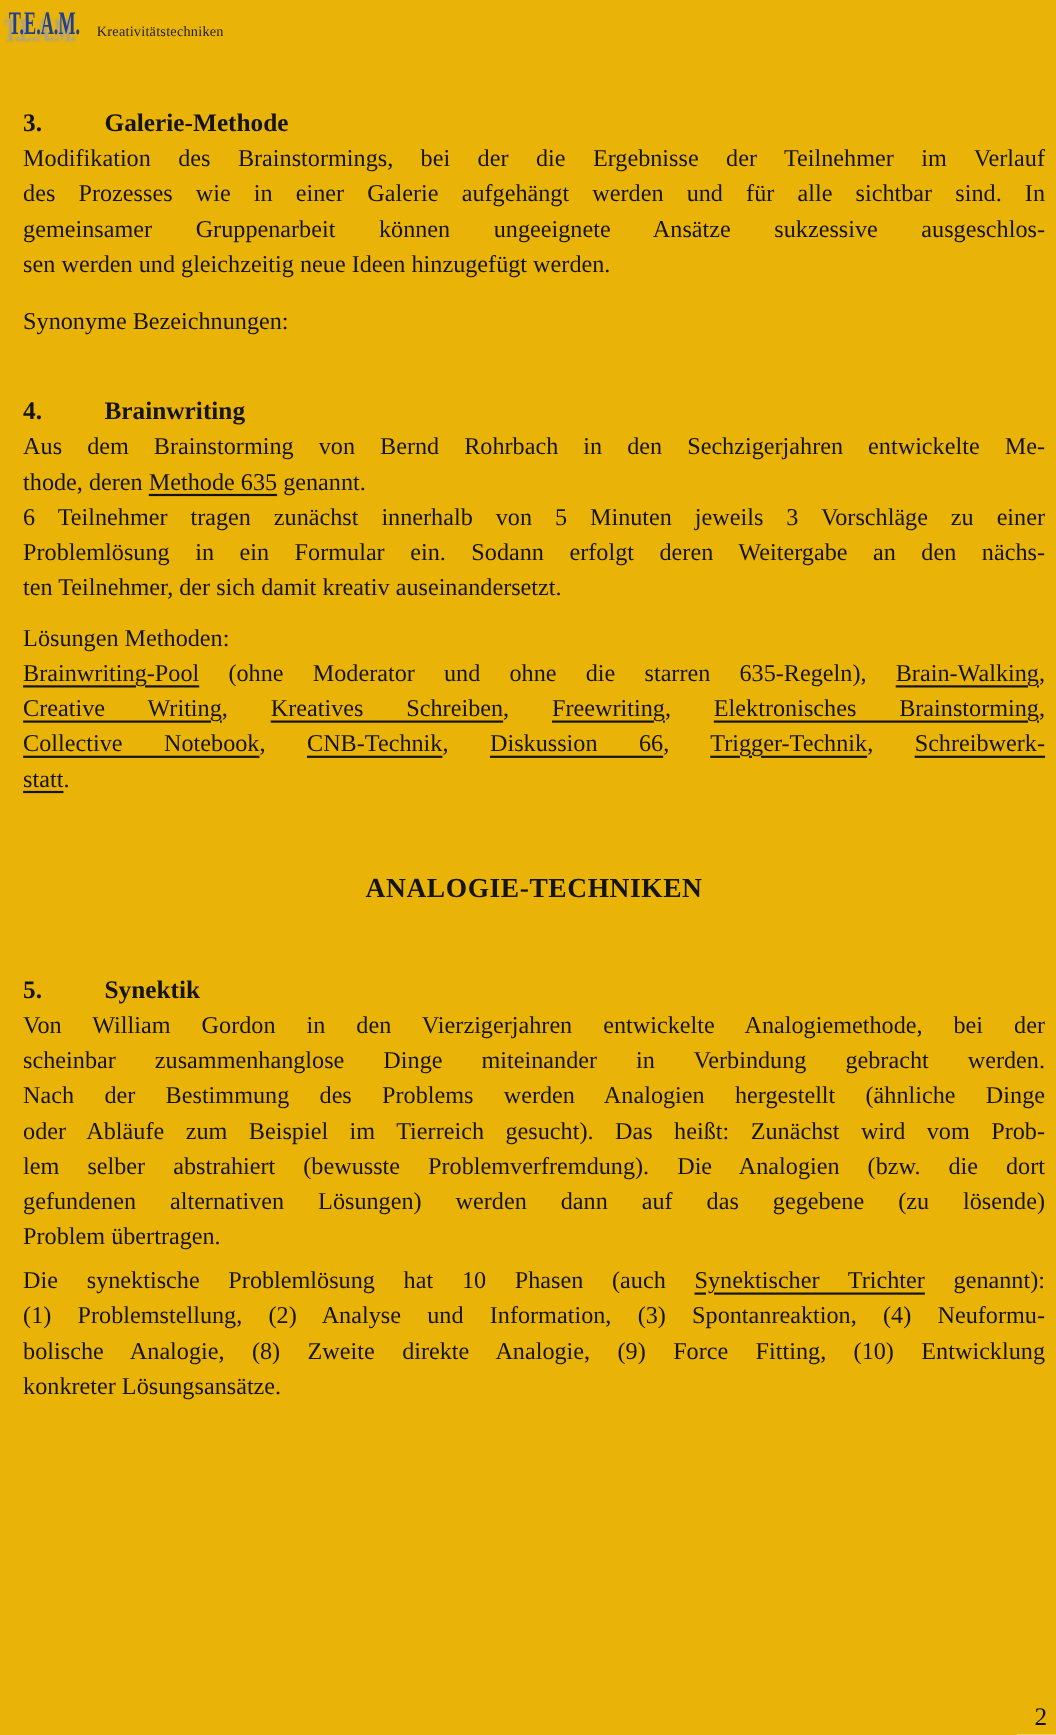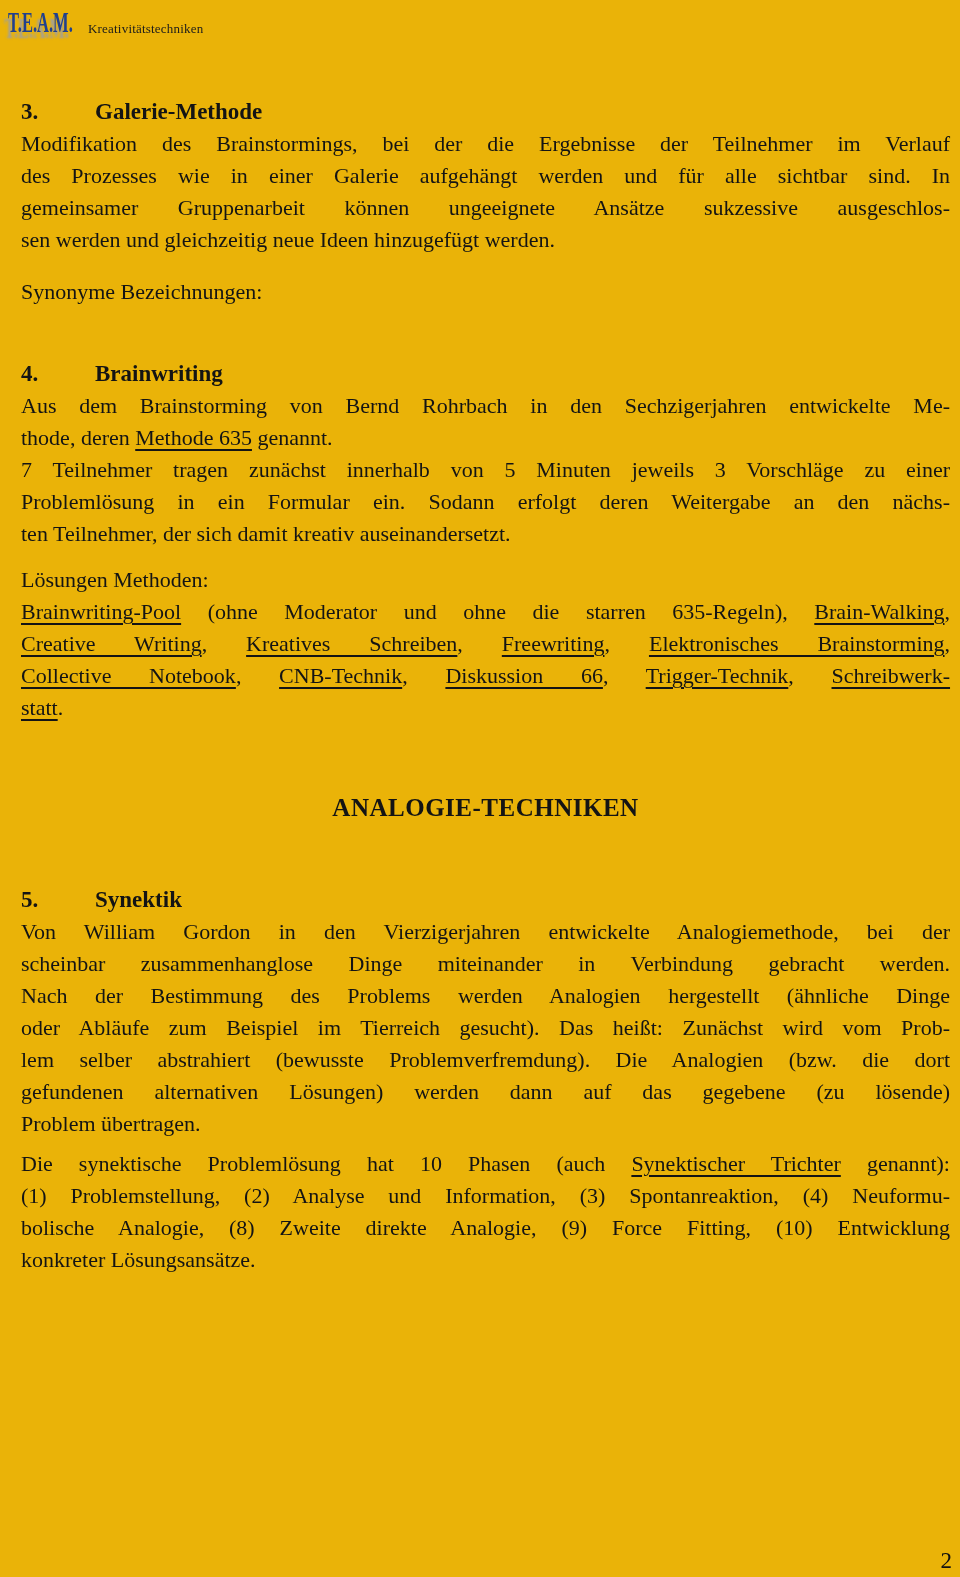--- a/index.html
+++ b/index.html
@@ -95,21 +95,21 @@
       <div class="line just"><span>Modifikation des Brainstormings, bei der die Ergebnisse der Teilnehmer im Verlauf</span></div>
       <div class="line just"><span>des Prozesses wie in einer Galerie aufgehängt werden und für alle sichtbar sind. In</span></div>
       <div class="line just"><span>gemeinsamer Gruppenarbeit können ungeeignete Ansätze sukzessive ausgeschlos-</span></div>
       <div class="line"><span>sen werden und gleichzeitig neue Ideen hinzugefügt werden.</span></div>
       <div class="gap gap-m"></div>
       <div class="line"><span>Synonyme Bezeichnungen:</span></div>
       <div class="gap gap-l"></div>
       <div class="section-heading"><span class="sec-num">4.</span><span>Brainwriting</span></div>
       <div class="line just"><span>Aus dem Brainstorming von Bernd Rohrbach in den Sechzigerjahren entwickelte Me-</span></div>
       <div class="line"><span>thode, deren </span><span class="u">Methode 635</span><span> genannt.</span></div>
-      <div class="line just"><span>7 Teilnehmer tragen zunächst innerhalb von 5 Minuten jeweils 3 Vorschläge zu einer</span></div>
+      <div class="line just"><span>6 Teilnehmer tragen zunächst innerhalb von 5 Minuten jeweils 3 Vorschläge zu einer</span></div>
       <div class="line just"><span>Problemlösung in ein Formular ein. Sodann erfolgt deren Weitergabe an den nächs-</span></div>
       <div class="line"><span>ten Teilnehmer, der sich damit kreativ auseinandersetzt.</span></div>
       <div class="gap gap-s"></div>
       <div class="line"><span>Lösungen Methoden:</span></div>
       <div class="line just"><span class="u">Brainwriting-Pool</span><span> (ohne Moderator und ohne die starren 635-Regeln), </span><span class="u">Brain-Walking</span><span>,</span></div>
       <div class="line just"><span class="u">Creative Writing</span><span>, </span><span class="u">Kreatives Schreiben</span><span>, </span><span class="u">Freewriting</span><span>, </span><span class="u">Elektronisches Brainstorming</span><span>,</span></div>
       <div class="line just"><span class="u">Collective Notebook</span><span>, </span><span class="u">CNB-Technik</span><span>, </span><span class="u">Diskussion 66</span><span>, </span><span class="u">Trigger-Technik</span><span>, </span><span class="u">Schreibwerk-</span></div>
       <div class="line"><span class="u">statt</span><span>.</span></div>
       <div class="gap gap-xxl"></div>
       <div class="chapter-heading">ANALOGIE-TECHNIKEN</div>

